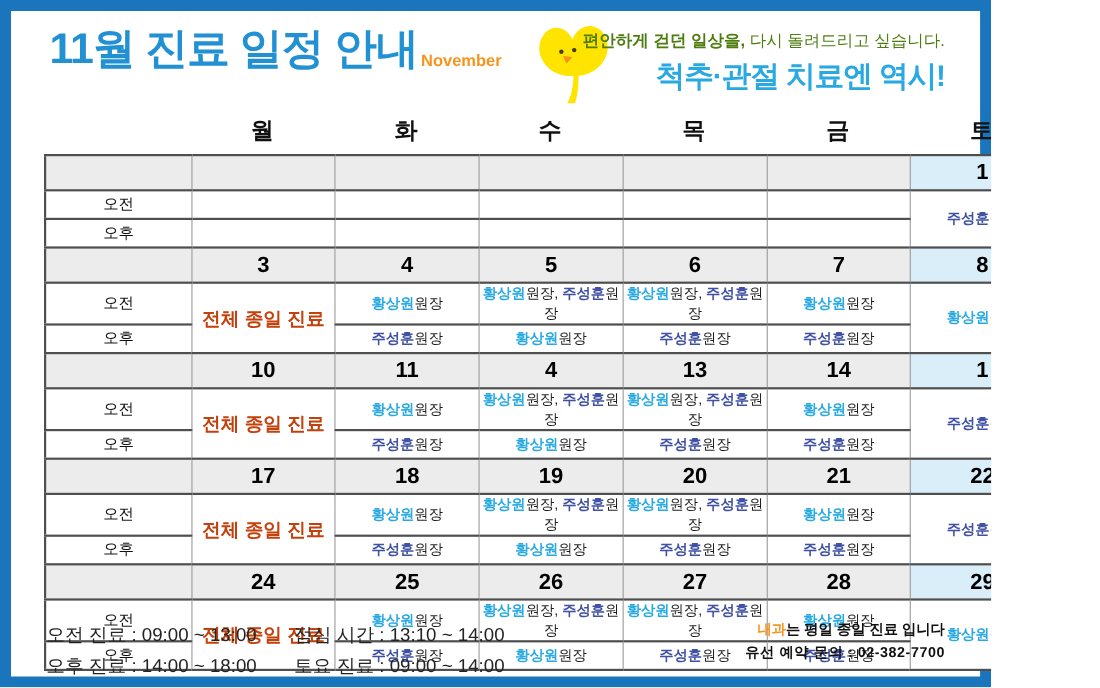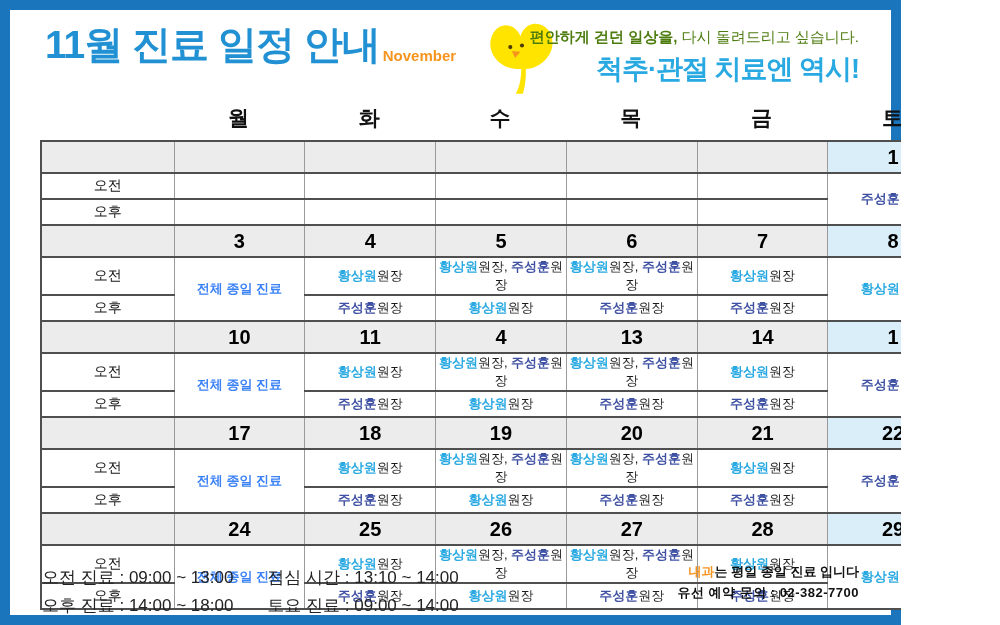--- a/index.html
+++ b/index.html
@@ -29,21 +29,21 @@
           border-top:2px solid #4f4f4f;border-bottom:2px solid #4f4f4f;
           text-align:center;vertical-align:middle;padding:0;}
   .cal td.corner,.cal td.date{background:#ececec;height:30px;}
   .cal td.date{font-size:20px;font-weight:bold;color:#000;}
   .cal td.date.sat{background:#d9eef9;}
   .cal td.rowlabel{background:#fff;font-size:14px;color:#111;height:24px;}
   .cal td.sched{background:#fff;font-size:13px;height:24px;}
   .tk-hwang{color:#29a9e1;font-weight:bold;}
   .tk-joo{color:#3f51a3;font-weight:bold;}
   .tk-plain{color:#1c1c1c;}
-  .tk-full{color:#3b82f6;font-weight:bold;font-size:13px;}
+  .tk-full{color:#c2410c;font-weight:bold;font-size:17px;}
 
   
   .foot-left{position:absolute;left:42px;top:566px;display:grid;
              grid-template-columns:auto auto;column-gap:34px;row-gap:5px;
              font-size:17px;color:#232323;}
   .foot-right{position:absolute;right:42px;top:563px;text-align:right;
               font-size:13px;font-weight:bold;color:#111;}
   .foot-right .orange{color:#f7941d;}
   .foot-right .phone{margin-top:3px;letter-spacing:0.5px;}
 </style>

